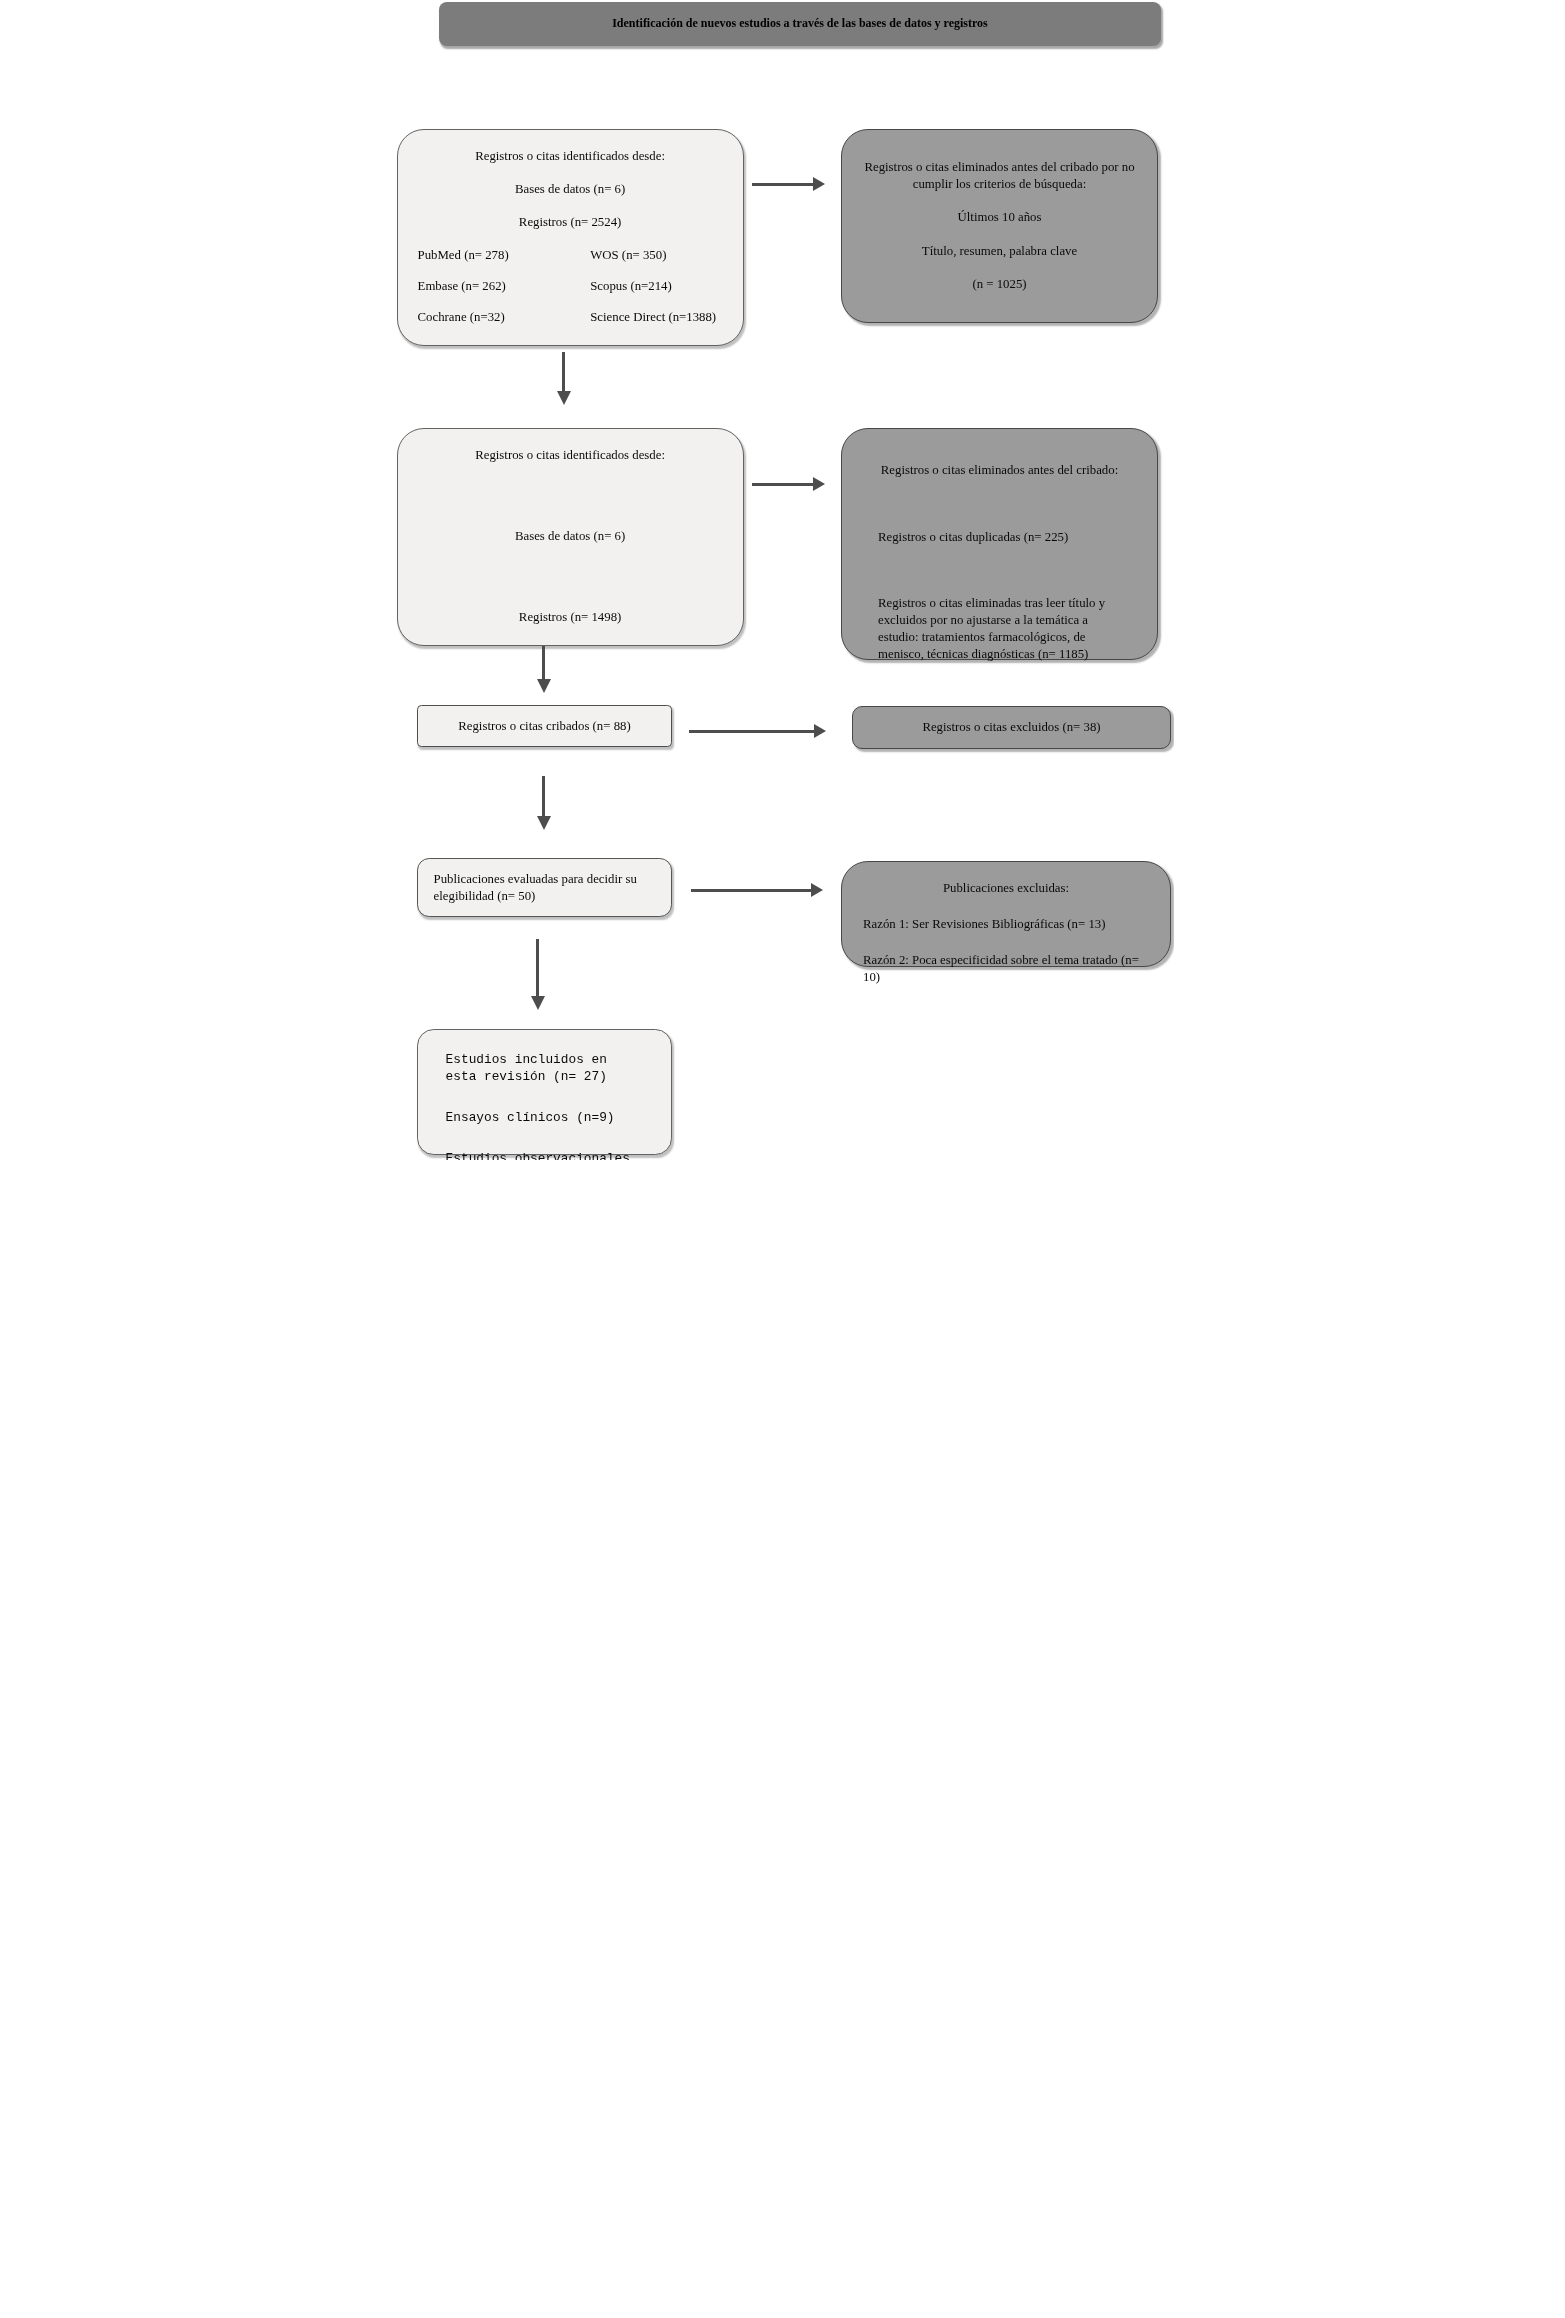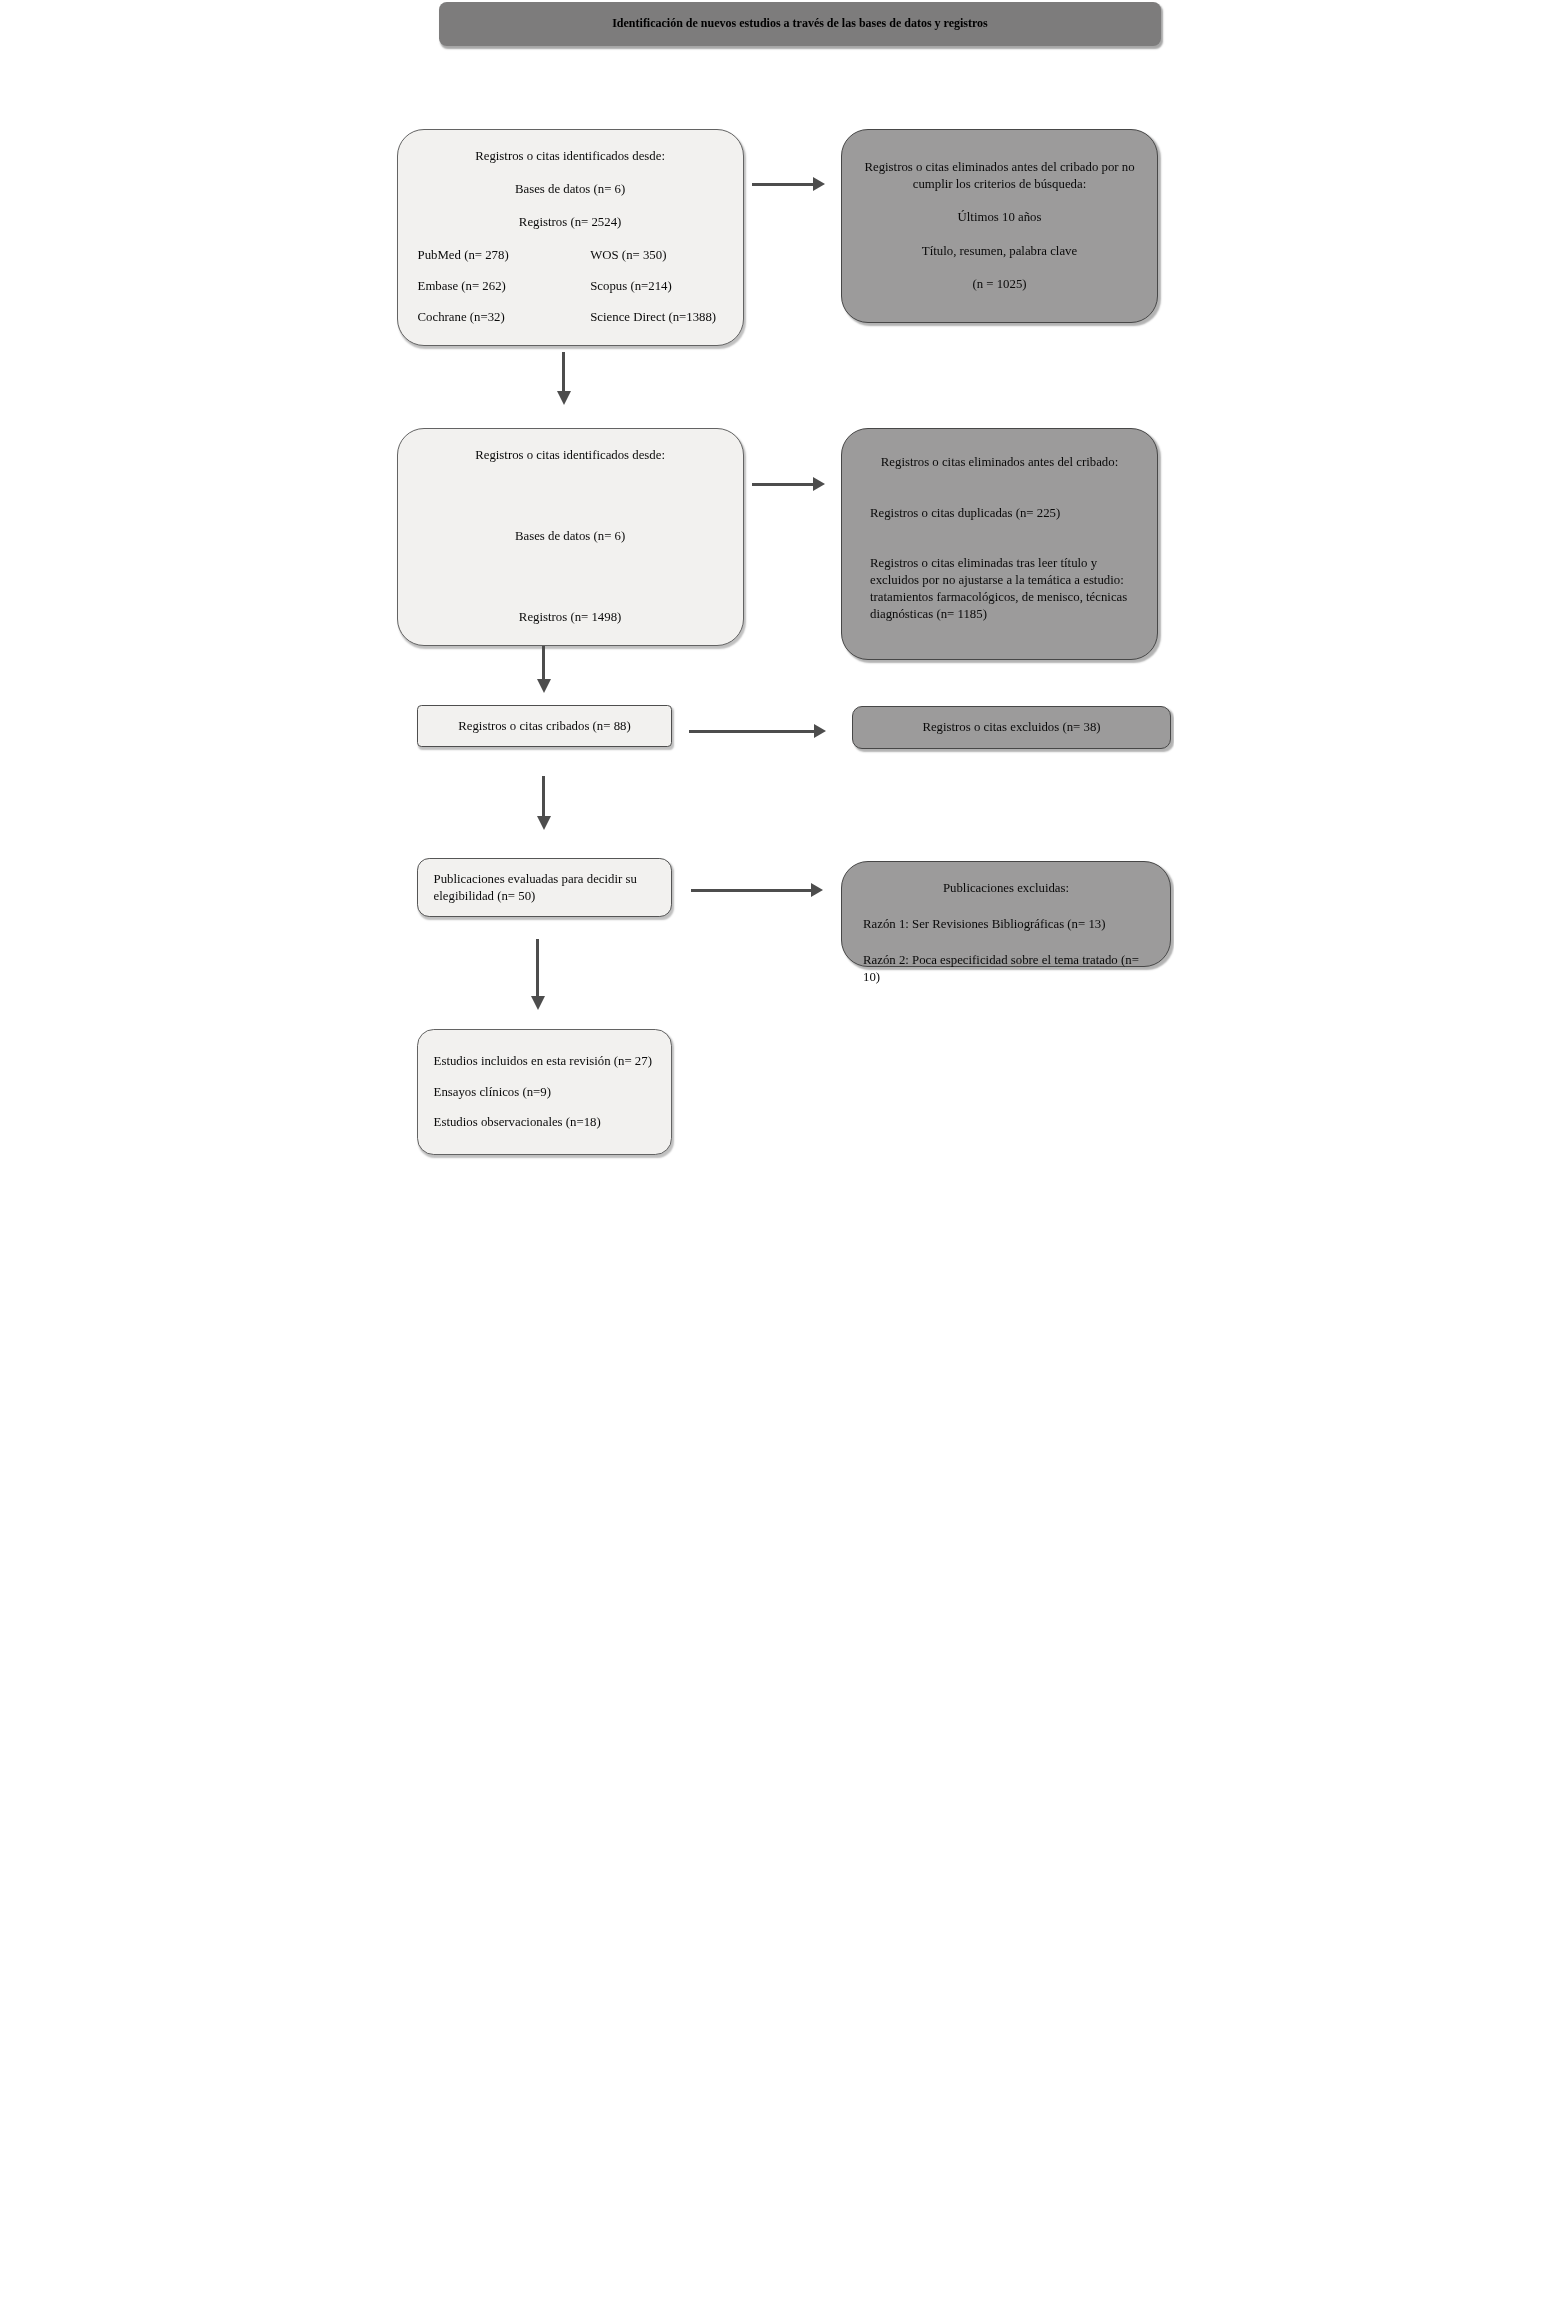--- a/index.html
+++ b/index.html
@@ -33,33 +33,33 @@
   .box-id{display:flex;flex-direction:column;justify-content:space-between;
           padding:18px 16.7px 19px;text-align:center;}
   .box-id p{margin:0;}
   .src-grid{display:grid;grid-template-columns:56% 44%;row-gap:14.4px;text-align:left;padding-left:3.3px;}
 
   
   .box-removed1{display:flex;flex-direction:column;justify-content:space-evenly;
                 padding:12.2px 21px;text-align:center;}
   .box-removed1 p{margin:0;}
   .box-removed2{display:flex;flex-direction:column;padding:16.7px 20px;gap:18px;text-align:left;}
-  .box-removed2 p{margin:8px;}
+  .box-removed2 p{margin:16px;}
   .box-removed2 .centered{text-align:center;}
 
   .box-simple{display:flex;align-items:center;justify-content:center;text-align:center;font-family:Liberation Serif, serif;}
 
   .box-assessed{display:flex;align-items:center;justify-content:center;padding:5.6px 15.6px;}
 
   .box-pubexcl{display:flex;flex-direction:column;padding:18px 21px;gap:19px;text-align:left;}
   .box-pubexcl p{margin:0;}
   .box-pubexcl .centered{text-align:center;}
 
   .box-included{display:flex;flex-direction:column;justify-content:space-evenly;padding:10px 15.6px;text-align:left;}
-  .box-included p{margin:0;}
+  .box-included p{margin:12px;font-family:Liberation Mono, monospace;}
 
   
   .harrow{position:absolute;display:flex;align-items:center;height:14.4px;}
   .harrow .shaft{flex:1;height:2.8px;background:var(--arrow);}
   .harrow .head{width:0;height:0;border-top:7.2px solid transparent;border-bottom:7.2px solid transparent;border-left:12.8px solid var(--arrow);}
   .varrow{position:absolute;display:flex;flex-direction:column;align-items:center;width:15.6px;}
   .varrow .shaft{width:2.8px;flex:1;background:var(--arrow);}
   .varrow .head{width:0;height:0;border-left:7.2px solid transparent;border-right:7.2px solid transparent;border-top:14px solid var(--arrow);}
 </style>
 </head>

